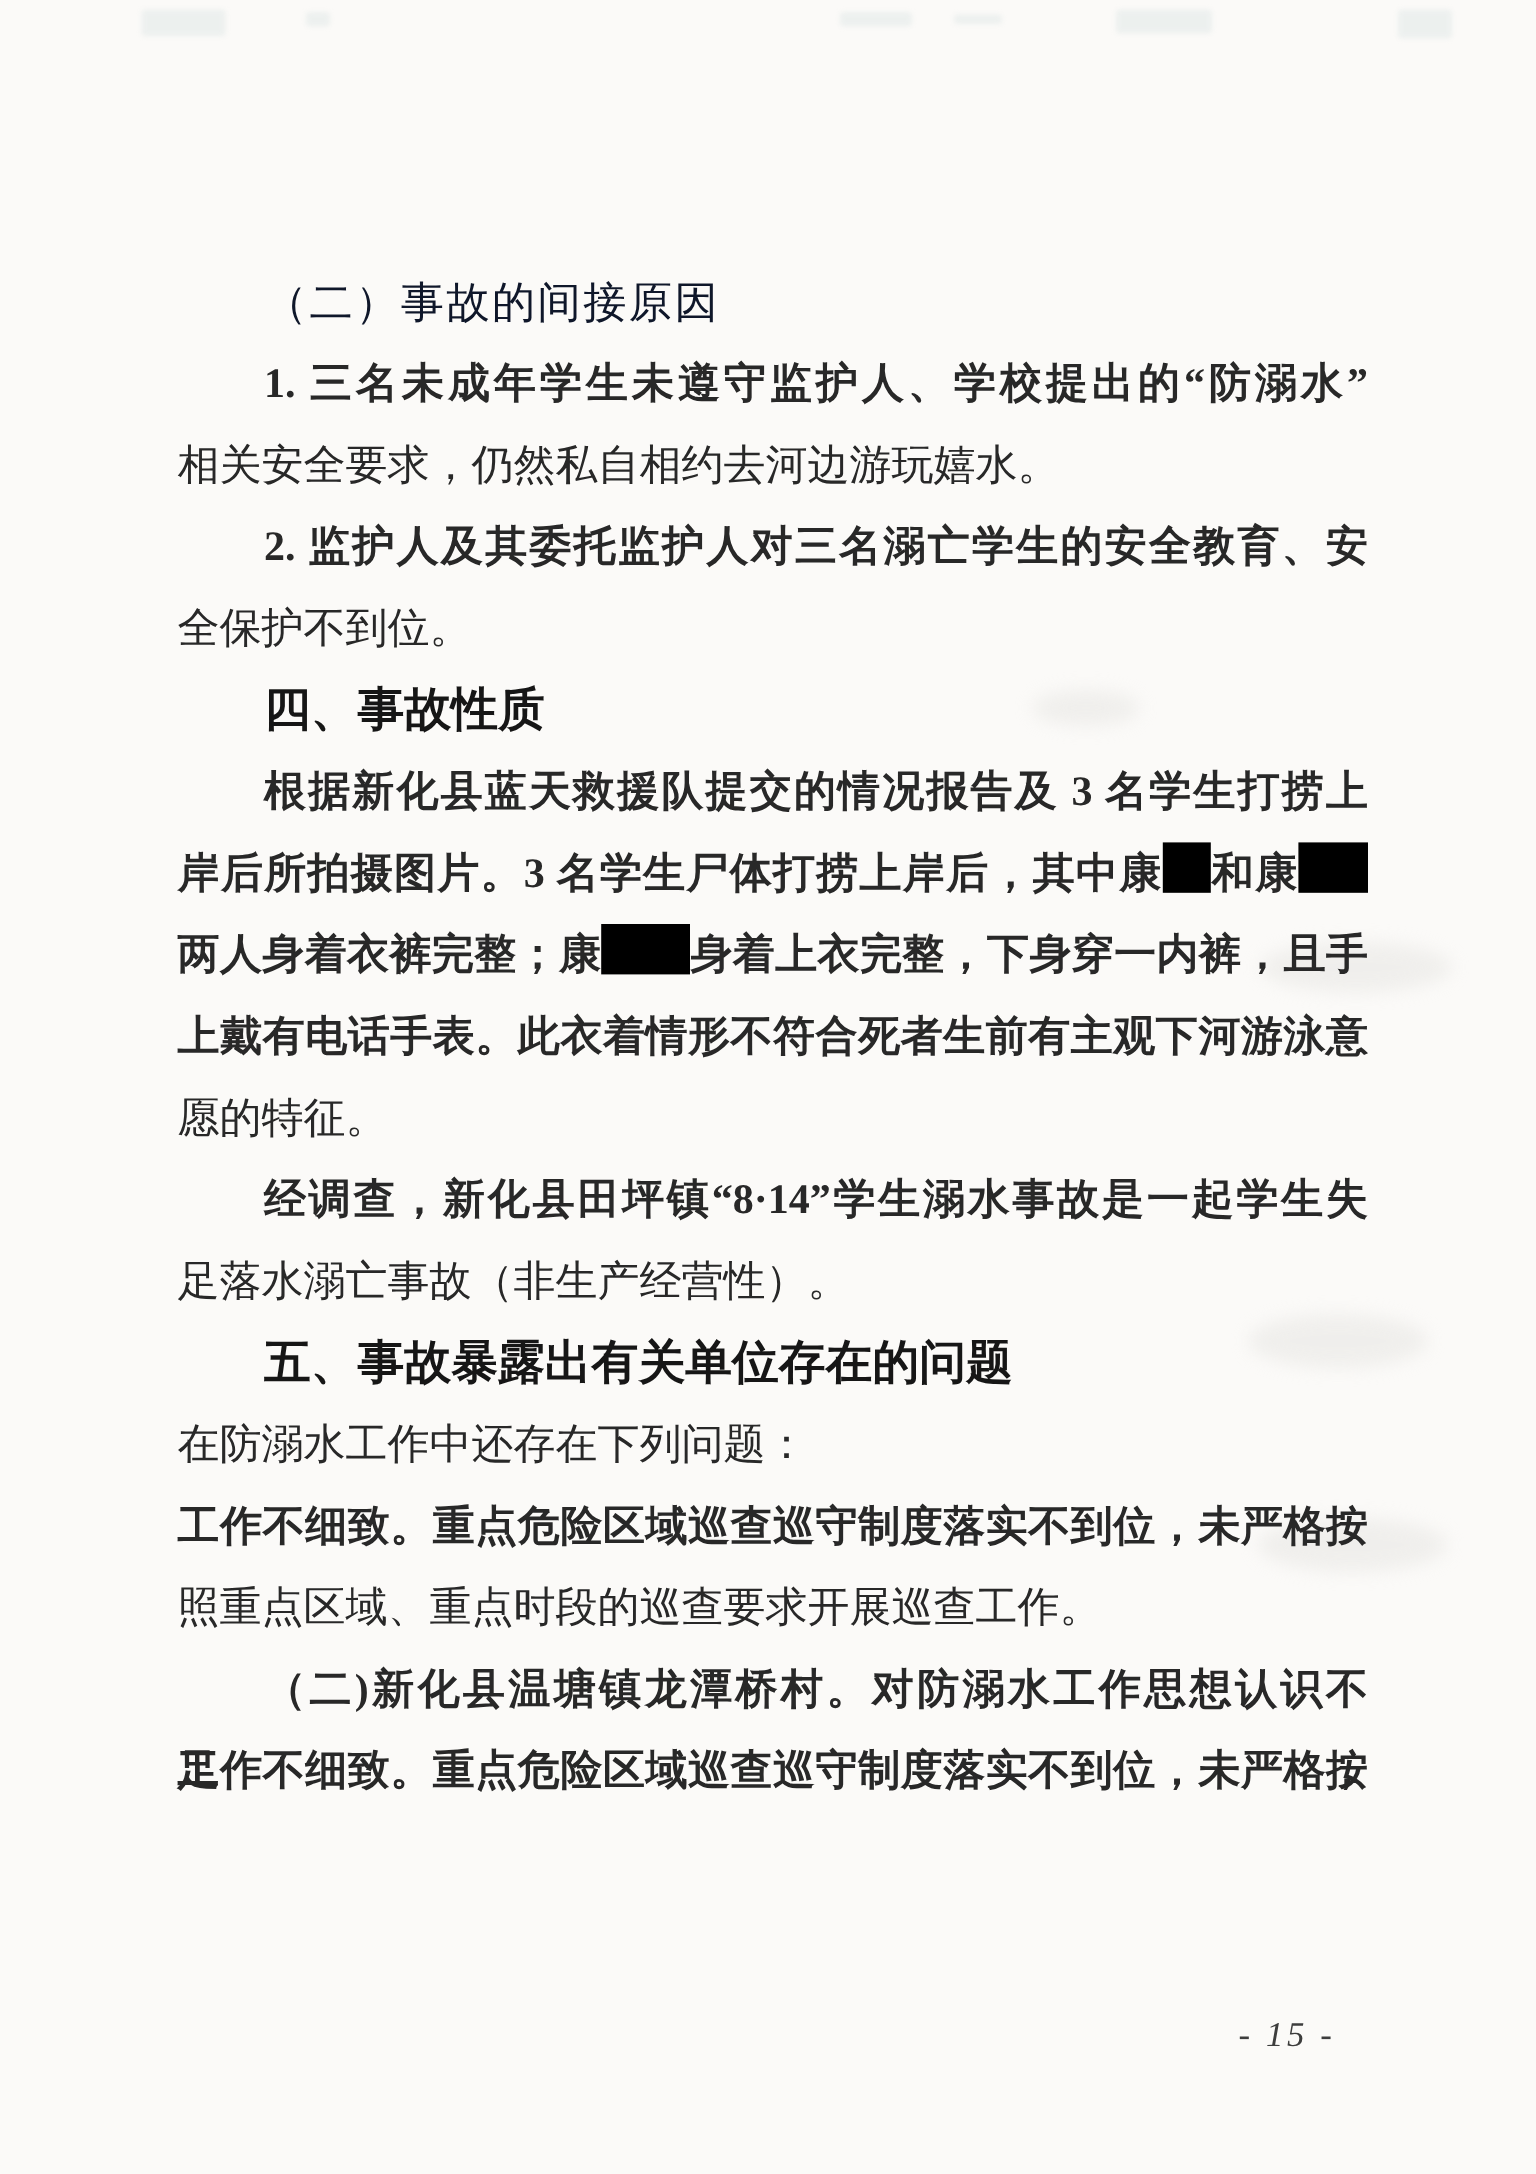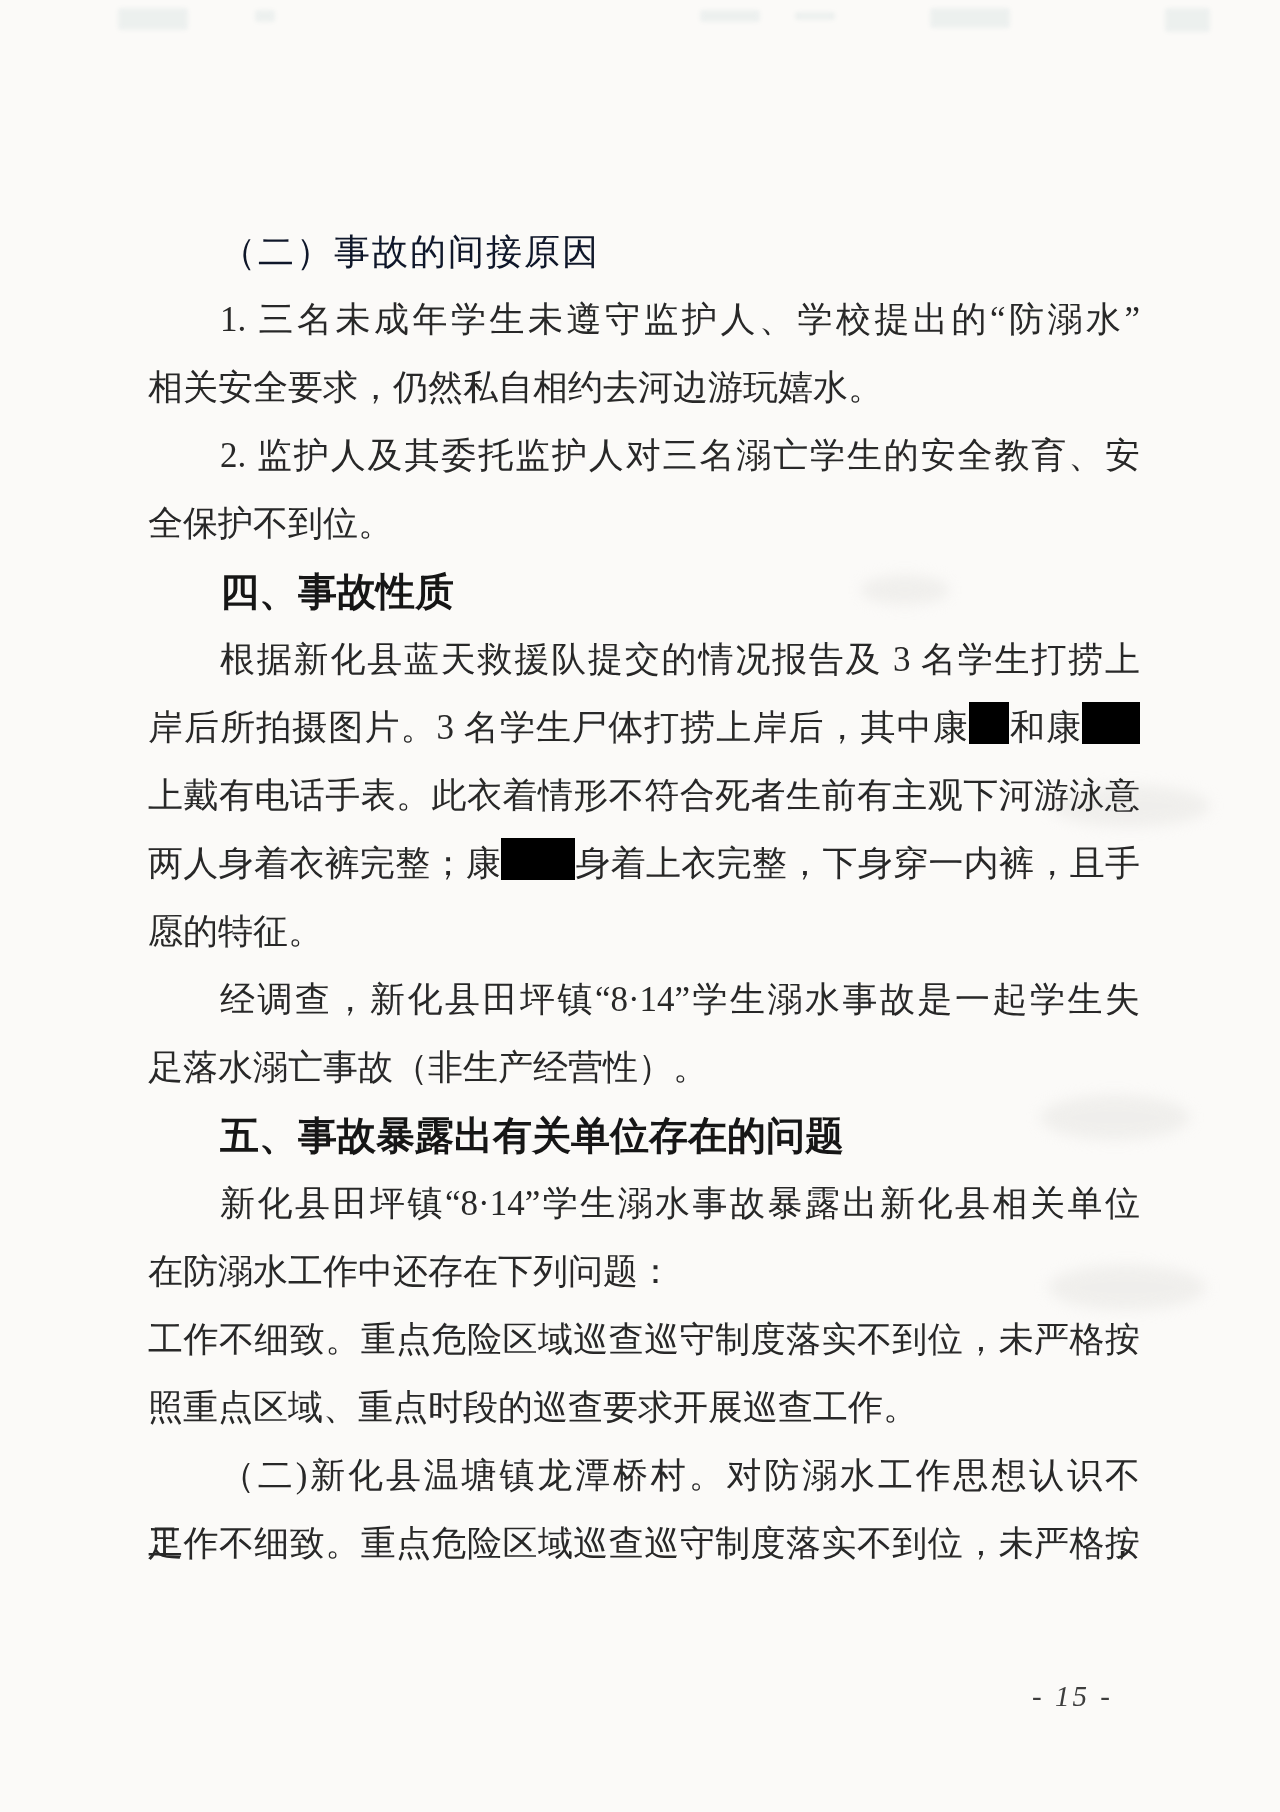--- a/index.html
+++ b/index.html
@@ -22,21 +22,21 @@
   .doc-body{
     position:absolute;left:148px;top:218px;width:992px;
     color:var(--text);
   }
   .para{margin:0;padding:0;}
   .line{
     height:68px;line-height:68px;font-size:35px;
     white-space:normal;
     color:var(--text);
   }
-  .line.full{text-align:justify;text-align-last:justify;}
+  .line.full{text-align:justify;text-align-last:justify;font-weight:bold;}
   .line.indent{text-indent:72px;}
   .para.heading .line{
     font-family:"Liberation Sans","DejaVu Sans",sans-serif;
     font-weight:bold;font-size:39px;color:var(--heading);
     text-align:center;text-align-last:left;
   }
   .para.subheading .line{
     font-size:36px;letter-spacing:2px;color:#0f172a;
   }
   .redaction{
@@ -81,33 +81,32 @@
       <div class="para body">
         <div class="line full indent"><span>2. 监护人及其委托监护人对三名溺亡学生的安全教育、安</span></div>
         <div class="line"><span>全保护不到位。</span></div>
       </div>
       <div class="para heading">
         <div class="line indent"><span>四、事故性质</span></div>
       </div>
       <div class="para body">
         <div class="line full indent"><span>根据新化县蓝天救援队提交的情况报告及 3 名学生打捞上</span></div>
         <div class="line full"><span>岸后所拍摄图片。3 名学生尸体打捞上岸后，其中康</span><span class="redaction" style="width: 40px;"></span><span>和康</span><span class="redaction" style="width: 58px;"></span></div>
+        <div class="line full"><span>两人身着衣裤完整；康</span><span class="redaction" style="width: 74px;"></span><span>身着上衣完整，下身穿一内裤，且手</span></div>
         <div class="line full"><span>上戴有电话手表。此衣着情形不符合死者生前有主观下河游泳意</span></div>
-        <div class="line full"><span>两人身着衣裤完整；康</span><span class="redaction" style="width: 74px;"></span><span>身着上衣完整，下身穿一内裤，且手</span></div>
         <div class="line"><span>愿的特征。</span></div>
       </div>
       <div class="para body">
         <div class="line full indent"><span>经调查，新化县田坪镇“8·14”学生溺水事故是一起学生失</span></div>
         <div class="line"><span>足落水溺亡事故（非生产经营性）。</span></div>
       </div>
       <div class="para heading">
         <div class="line indent"><span>五、事故暴露出有关单位存在的问题</span></div>
       </div>
       <div class="para body">
-        <div class="line full indent"><span>新化县田坪镇“8·14”学生溺水事故暴露出新化县相关单位</span></div>
         <div class="line"><span>在防溺水工作中还存在下列问题：</span></div>
       </div>
       <div class="para body">
         <div class="line full"><span>工作不细致。重点危险区域巡查巡守制度落实不到位，未严格按</span></div>
         <div class="line"><span>照重点区域、重点时段的巡查要求开展巡查工作。</span></div>
       </div>
       <div class="para body">
         <div class="line full indent"><span>（二)新化县温塘镇龙潭桥村。对防溺水工作思想认识不足，</span></div>
         <div class="line full"><span>工作不细致。重点危险区域巡查巡守制度落实不到位，未严格按</span></div>
       </div>

